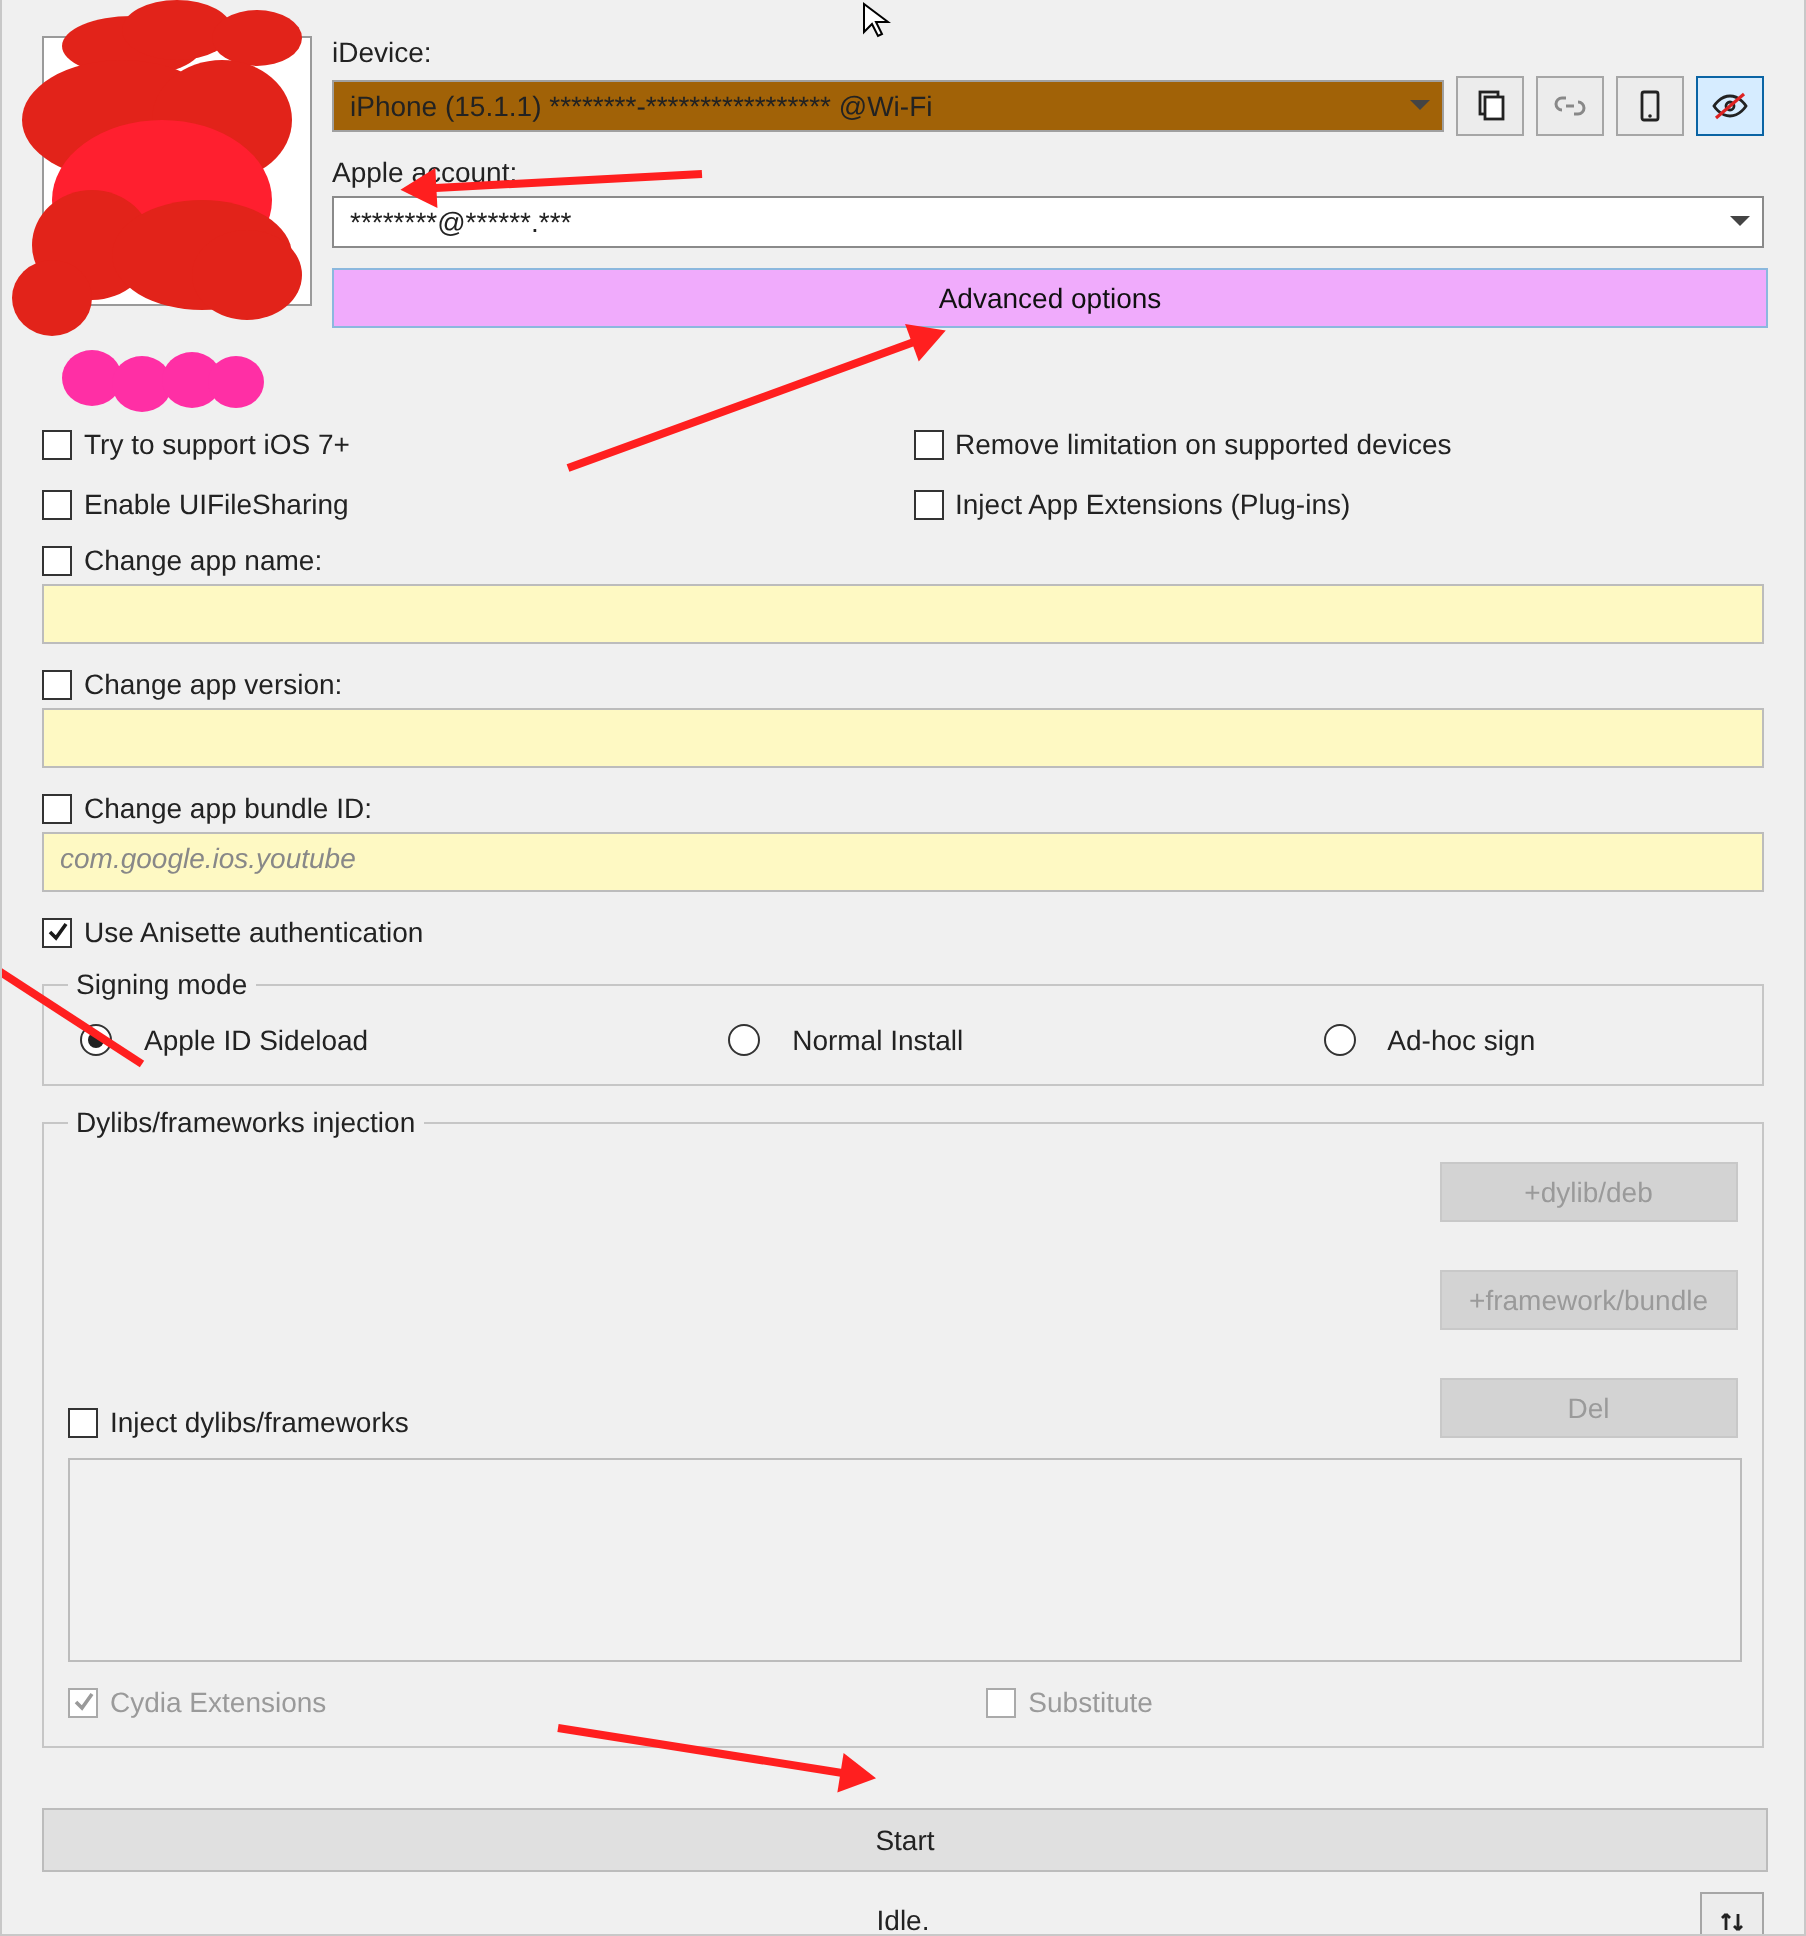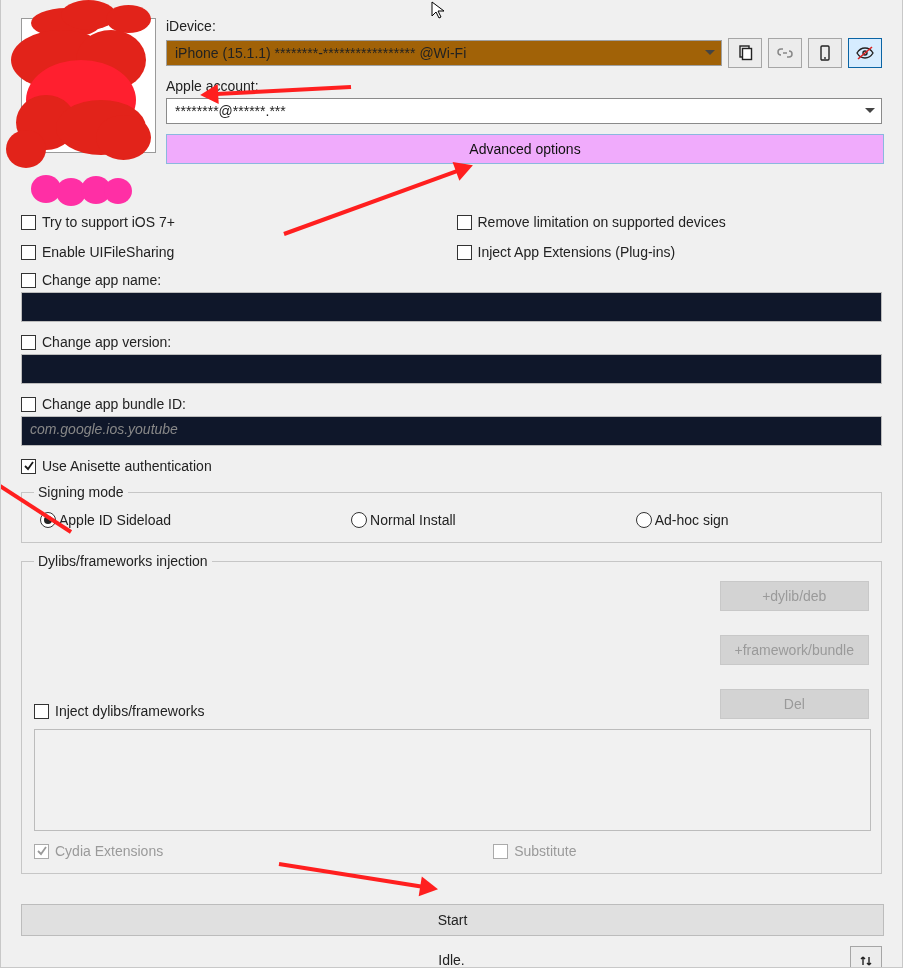--- a/index.html
+++ b/index.html
@@ -127,21 +127,21 @@
     align-items:center;
     justify-content:center;
     flex:0 0 auto;
   }
   .cbox.disabled{border-color:#aaa;}
   .cbox svg{display:block;}
   .txt{
     width:100%;
     height:30px;
     border:1px solid #bcbcbc;
-    background:#0f172a;
+    background:#fef9c3;
     box-sizing:border-box;
     padding:4px 8px;
     color:#888;
     font-size:14px;
     font-style:italic;
     margin-top:4px;
     margin-bottom:12px;
   }
   .txt.empty{color:transparent;}
   fieldset{
@@ -155,21 +155,21 @@
     color:#222;
   }
   .radio-row{
     display:flex;
     gap:180px;
     padding-left:6px;
   }
   .radio{
     display:flex;
     align-items:flex-start;
-    gap:3px;
+    gap:16px;
     font-size:14px;
   }
   .rcirc{
     width:16px;height:16px;
     border:1px solid #333;
     border-radius:50%;
     background:#fff;
     box-sizing:border-box;
     display:flex;align-items:center;justify-content:center;
   }

